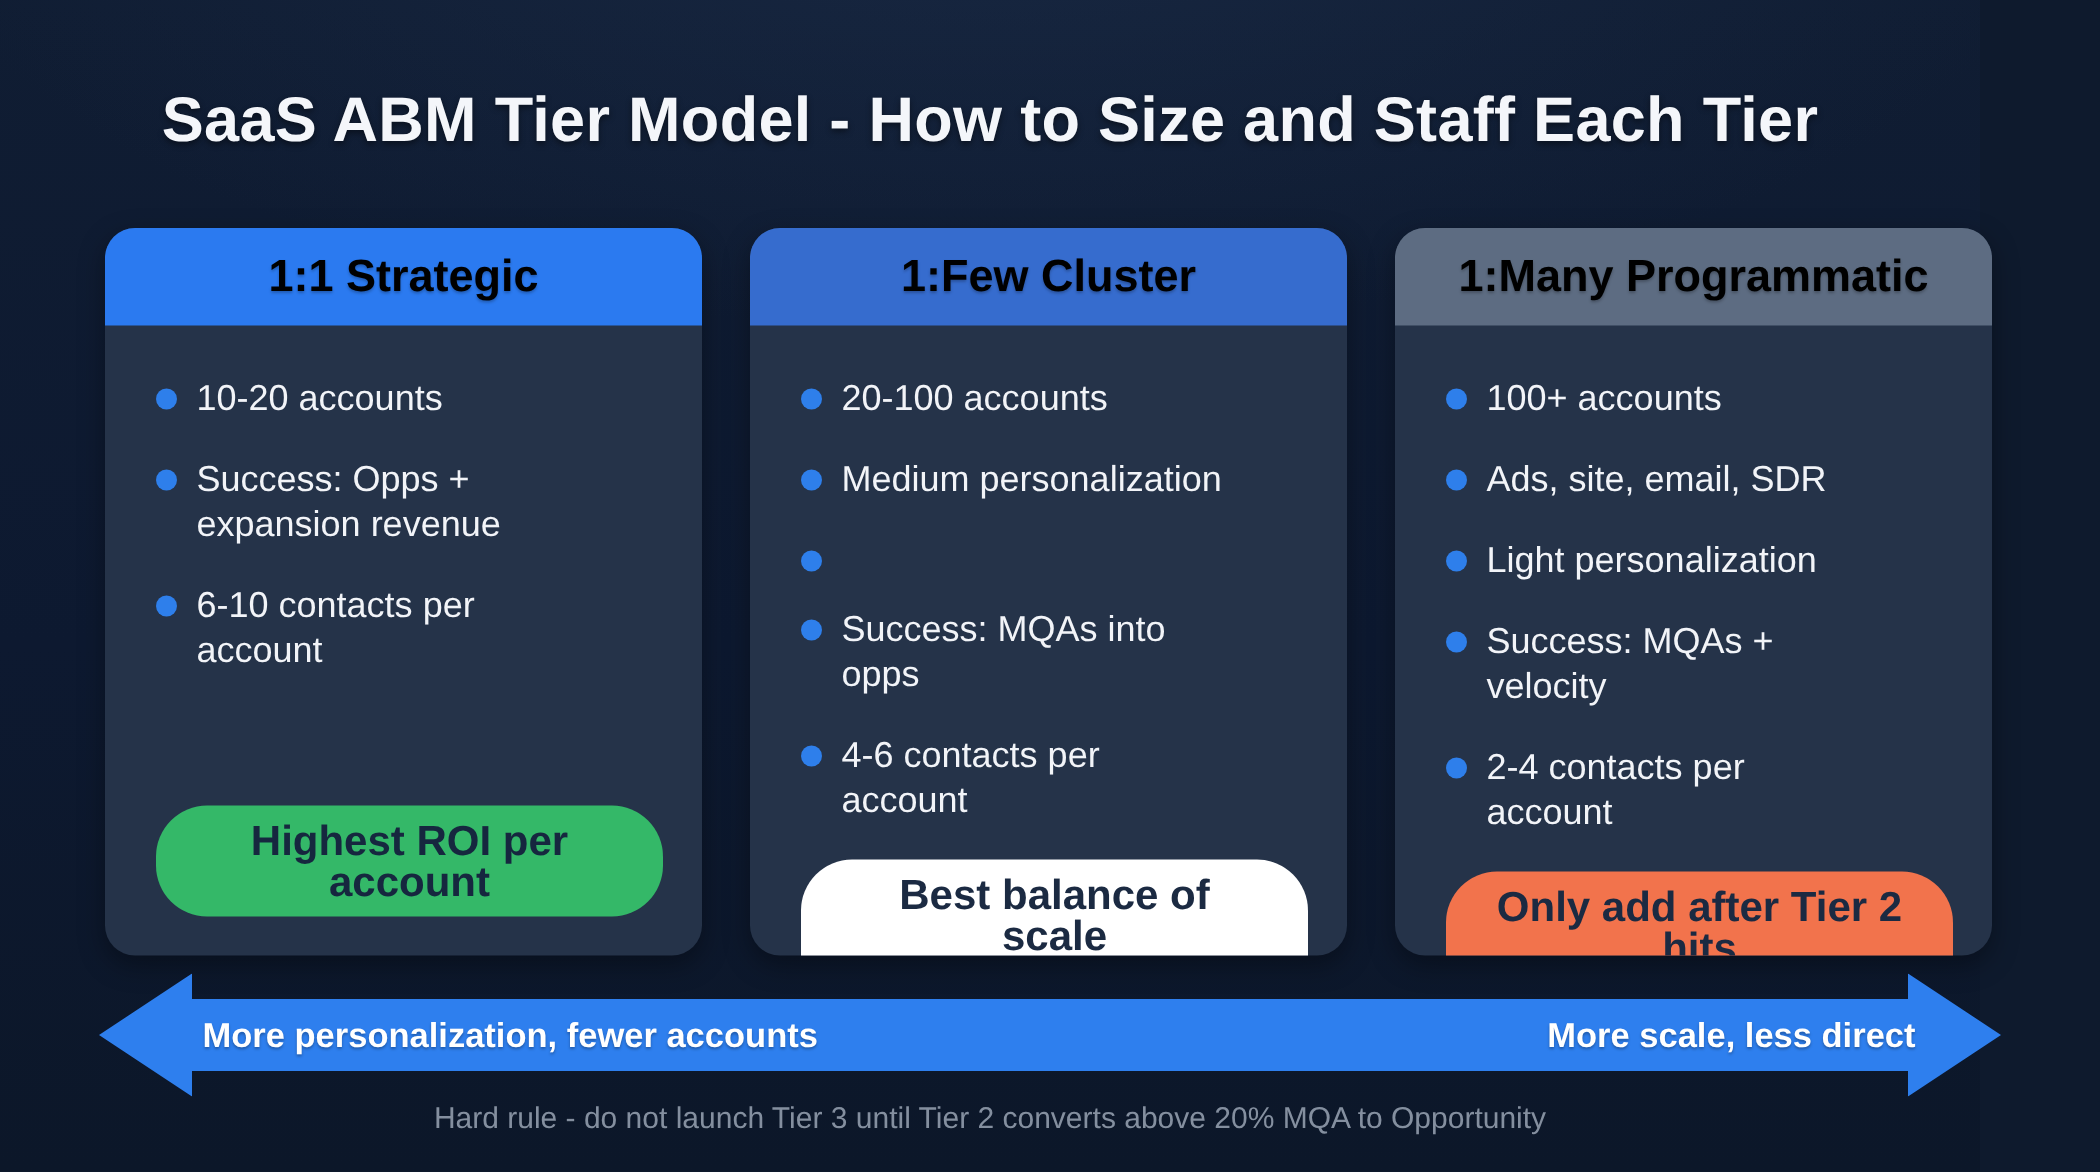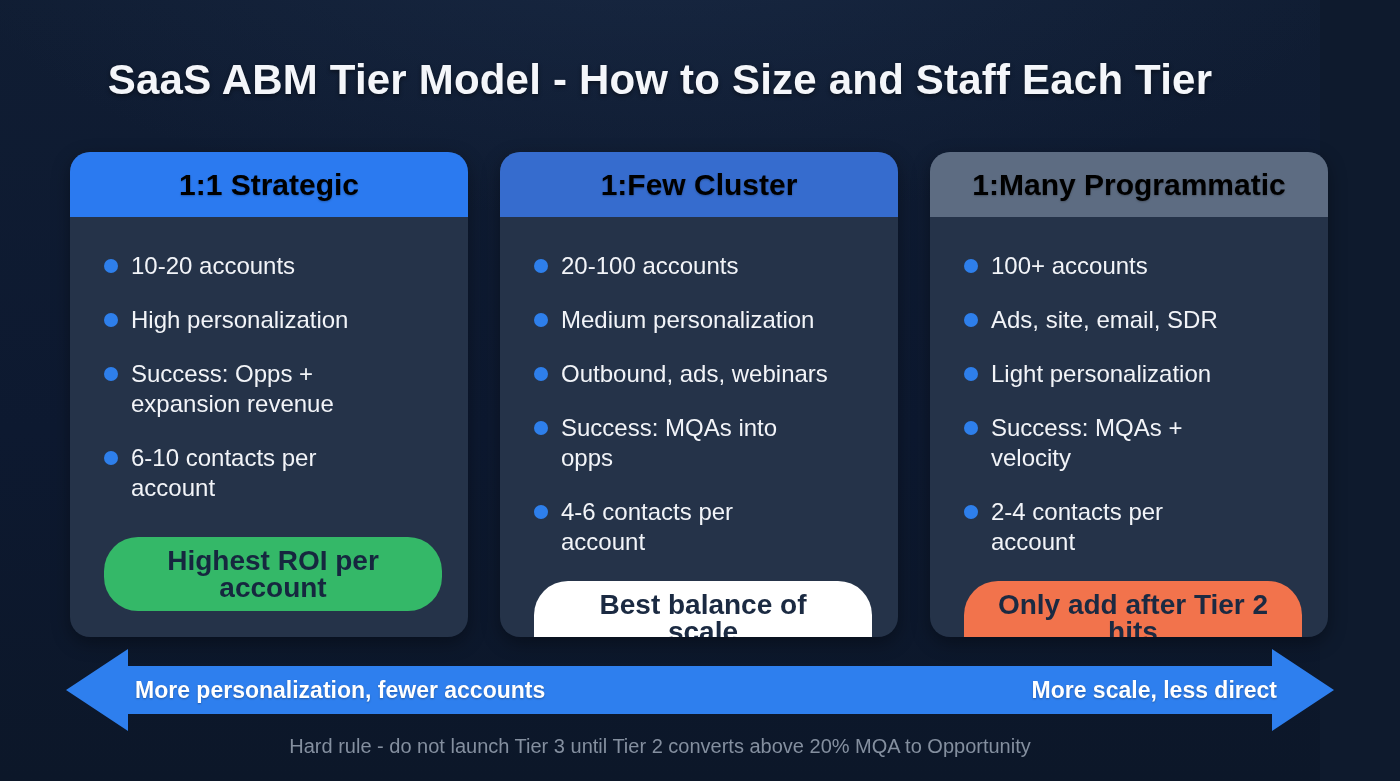--- a/index.html
+++ b/index.html
@@ -105,24 +105,20 @@
       <div class="card-header" style="background-color: rgb(43, 122, 240);">
         <span>1:1 Strategic</span>
       </div>
       <div class="card-body">
         <div class="bullet">
           <span class="bullet-dot" style="background-color: rgb(46, 127, 235);"></span>
           <span class="bullet-text">10-20 accounts</span>
         </div>
         <div class="bullet">
           <span class="bullet-dot" style="background-color: rgb(46, 127, 235);"></span>
-          <span class="bullet-text">High personalization</span>
-        </div>
-        <div class="bullet">
-          <span class="bullet-dot" style="background-color: rgb(46, 127, 235);"></span>
           <span class="bullet-text">Success: Opps +
 expansion revenue</span>
         </div>
         <div class="bullet">
           <span class="bullet-dot" style="background-color: rgb(46, 127, 235);"></span>
           <span class="bullet-text">6-10 contacts per
 account</span>
         </div>
         <div class="badge-wrap">
           <div class="badge" style="background-color: rgb(52, 184, 104); color: rgb(22, 39, 63);">Highest ROI per account</div>
@@ -138,21 +134,20 @@
         <div class="bullet">
           <span class="bullet-dot" style="background-color: rgb(46, 127, 235);"></span>
           <span class="bullet-text">20-100 accounts</span>
         </div>
         <div class="bullet">
           <span class="bullet-dot" style="background-color: rgb(46, 127, 235);"></span>
           <span class="bullet-text">Medium personalization</span>
         </div>
         <div class="bullet">
           <span class="bullet-dot" style="background-color: rgb(46, 127, 235);"></span>
-          <span class="bullet-text">Outbound, ads, webinars</span>
         </div>
         <div class="bullet">
           <span class="bullet-dot" style="background-color: rgb(46, 127, 235);"></span>
           <span class="bullet-text">Success: MQAs into
 opps</span>
         </div>
         <div class="bullet">
           <span class="bullet-dot" style="background-color: rgb(46, 127, 235);"></span>
           <span class="bullet-text">4-6 contacts per
 account</span>

